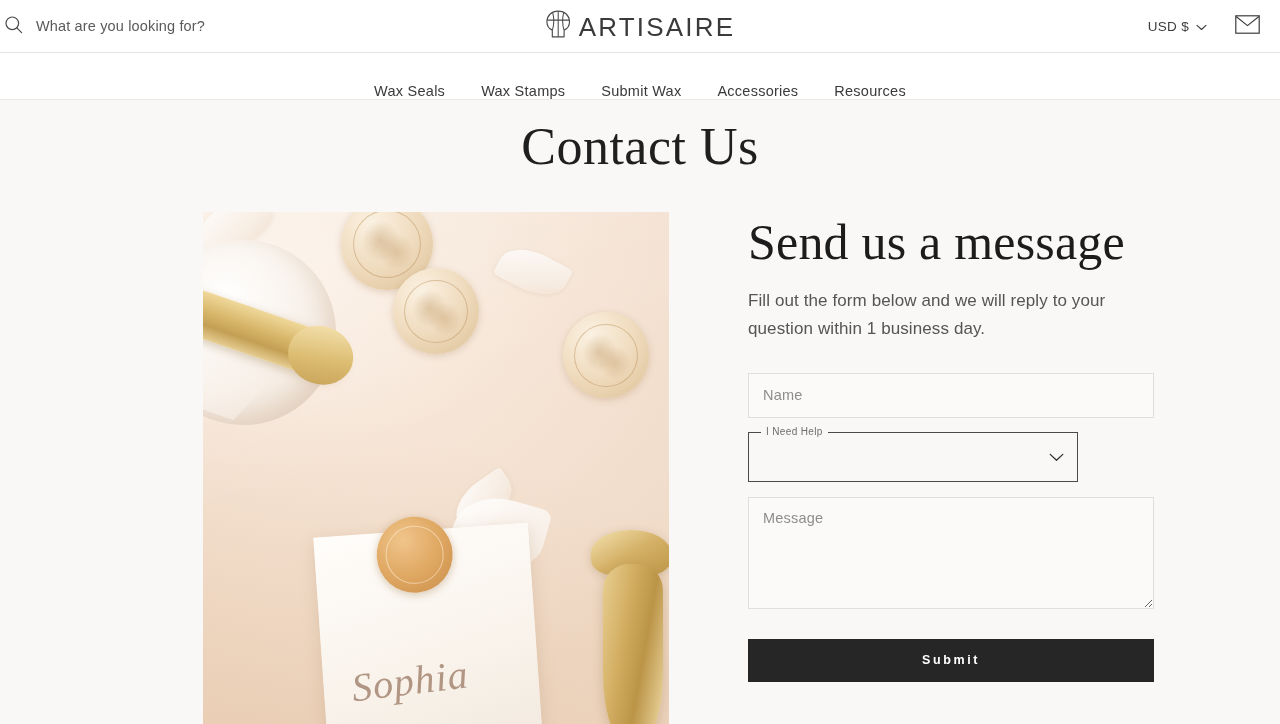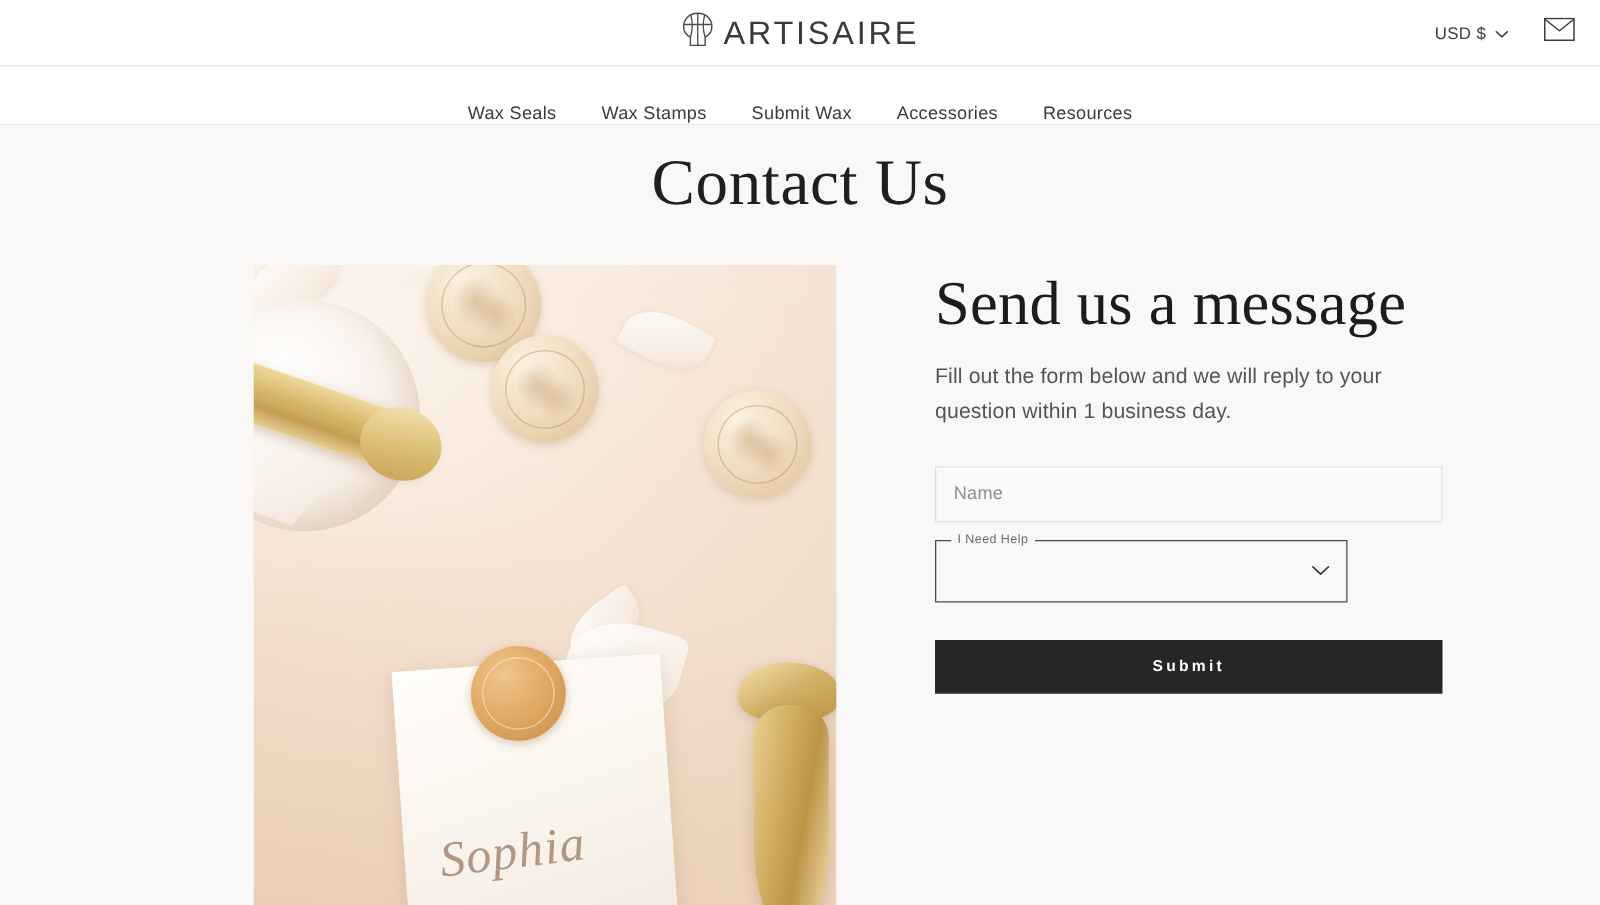--- a/index.html
+++ b/index.html
@@ -394,20 +394,29 @@
     letter-spacing: 2.6px;
     cursor: pointer;
     display: block;
   }
 </style>
 </head>
 <body>
 
 <div class="topbar">
 
+  <div class="search-zone">
+    <span class="search-icon">
+      <svg width="19" height="19" viewBox="0 0 19 19" fill="none">
+        <circle cx="8.3" cy="8.3" r="6.3" stroke="#4a4a4a" stroke-width="1.2"></circle>
+        <line x1="12.9" y1="12.9" x2="17.6" y2="17.6" stroke="#4a4a4a" stroke-width="1.2" stroke-linecap="round"></line>
+      </svg>
+    </span>
+    <input class="search-input" type="text" placeholder="What are you looking for?" style="">
+  </div>
 
   <a class="brand" href="#">
     <span class="brand-icon">
       <svg width="27" height="29" viewBox="0 0 27 29" fill="none">
         <path d="M13.5 1.6 C6.6 1.6 2.2 6.4 2.2 12.2 C2.2 16.6 4.9 19.4 7.6 20.6 L7.6 27.3 L19.4 27.3 L19.4 20.6 C22.1 19.4 24.8 16.6 24.8 12.2 C24.8 6.4 20.4 1.6 13.5 1.6 Z" stroke="#4a4a4a" stroke-width="1.15" stroke-linejoin="round"></path>
         <path d="M13.5 1.8 L13.5 27.2" stroke="#4a4a4a" stroke-width="1.05"></path>
         <path d="M8.0 3.1 C9.3 8.0 9.4 15.0 7.7 20.4" stroke="#4a4a4a" stroke-width="1.05"></path>
         <path d="M19.0 3.1 C17.7 8.0 17.6 15.0 19.3 20.4" stroke="#4a4a4a" stroke-width="1.05"></path>
         <path d="M2.6 10.6 L24.4 10.6" stroke="#4a4a4a" stroke-width="1.05"></path>
       </svg>
@@ -482,17 +491,18 @@
         <select class="select-control">
           <option></option>
         </select>
         <span class="select-chevron">
           <svg width="15" height="9" viewBox="0 0 15 9" fill="none">
             <path d="M1.2 1.4 L7.5 7.3 L13.8 1.4" stroke="#2f2f2f" stroke-width="1.3" stroke-linecap="round" stroke-linejoin="round"></path>
           </svg>
         </span>
       </div>
 
+      <textarea class="textarea" placeholder="Message" style=""></textarea>
 
       <button class="submit-btn" type="button">Submit</button>
     </div>
   </div>
 </div>
 
 </body></html>

